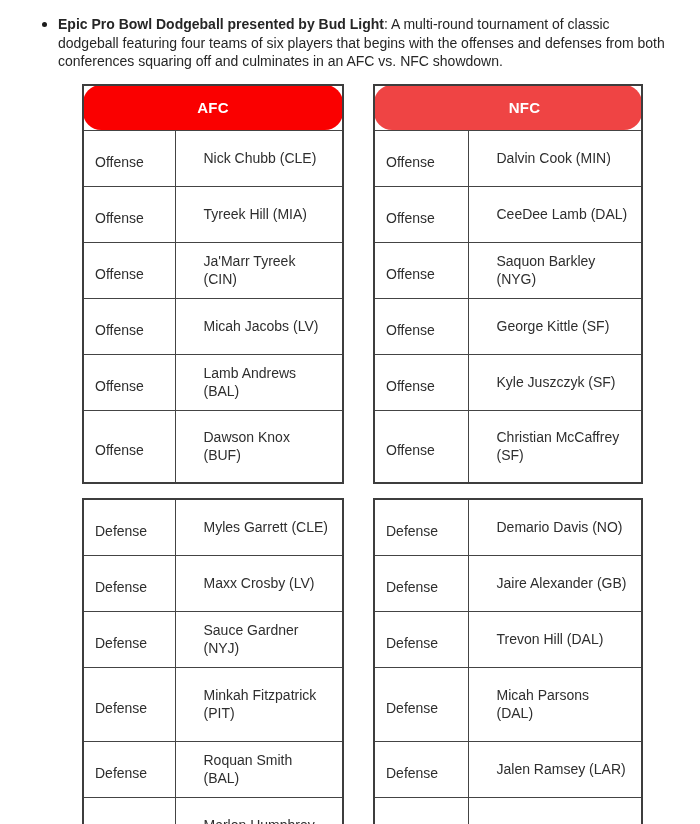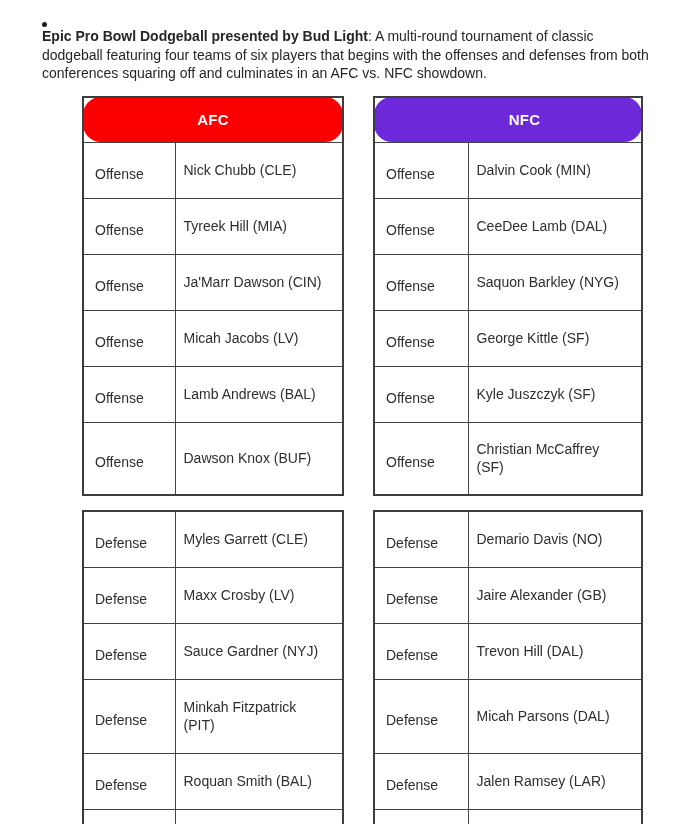--- a/index.html
+++ b/index.html
@@ -8,21 +8,21 @@
     background:#ffffff;
     font-family:"Liberation Sans", sans-serif;
     color:#2e2e2e;
   }
   .date-heading {
     margin:9px 0 0 18px;
     font-size:16px; font-weight:bold;
     color:#161616;
     text-decoration:underline;
   }
-  .bullet-row { display:flex; margin:15px 0 7px 42px;flex-direction:column; }
+  .bullet-row { display:flex; margin:15px 0 7px 42px; }
   .bullet-dot {
     flex:0 0 auto; width:5px; height:5px; border-radius:50%;
     background:#1c1c1c; margin:7px 11px 0 0;
   }
   .bullet-text {
     width:612px; font-size:14px; line-height:18.5px; color:#262626;
   }
   .bullet-text .b { font-weight:bold; }
 
   .tables-area { margin:13px 0 0 82px; }
@@ -39,21 +39,21 @@
 
   th.conf-head {
     height:42px; font-size:15px; font-weight:bold;
     color:#ffffff; text-align:center; letter-spacing:0.3px;border-radius:18px;
   }
   th.afc-head { background:#fa0000; }
   th.nfc-head { background:#0f73c0; }
 
   td { font-size:14px; vertical-align:middle; color:#2e2e2e; background:#ffffff; }
   td.lbl { padding:8px 4px 0 11px; }
-  td.player { padding:3px 12px 3px 8px; line-height:18px;margin-left:37px; }
+  td.player { padding:3px 12px 3px 28px; line-height:18px;margin-left:37px; }
 
   tr.r48 td { height:47px; }
   tr.r64 td { height:63px; }
   tr.r66 td { height:65px; }
 </style>
 </head>
 <body>
 
 <div>
 
@@ -79,21 +79,21 @@
         <tr class="r48">
           <td class="lbl">Offense</td>
           <td class="player">Nick Chubb (CLE)</td>
         </tr>
         <tr class="r48">
           <td class="lbl">Offense</td>
           <td class="player">Tyreek Hill (MIA)</td>
         </tr>
         <tr class="r48">
           <td class="lbl">Offense</td>
-          <td class="player">Ja'Marr Dawson (CIN)</td>
+          <td class="player">Ja'Marr Tyreek (CIN)</td>
         </tr>
         <tr class="r48">
           <td class="lbl">Offense</td>
           <td class="player">Micah Jacobs (LV)</td>
         </tr>
         <tr class="r48">
           <td class="lbl">Offense</td>
           <td class="player">Lamb Andrews (BAL)</td>
         </tr>
         <tr class="r64">
@@ -103,21 +103,21 @@
       </tbody>
         </table>
 
       <table class="conf nfc">
         <colgroup>
             <col class="c1">
             <col class="c2">
           </colgroup>
         <tbody>
             <tr>
-          <th colspan="2" class="conf-head nfc-head" style="background: #6d28d9; padding-left: 34px;">NFC</th>
+          <th colspan="2" class="conf-head nfc-head" style="background: #ef4444; padding-left: 34px;">NFC</th>
         </tr>
         <tr class="r48">
           <td class="lbl">Offense</td>
           <td class="player">Dalvin Cook (MIN)</td>
         </tr>
         <tr class="r48">
           <td class="lbl">Offense</td>
           <td class="player">CeeDee Lamb (DAL)</td>
         </tr>
         <tr class="r48">

